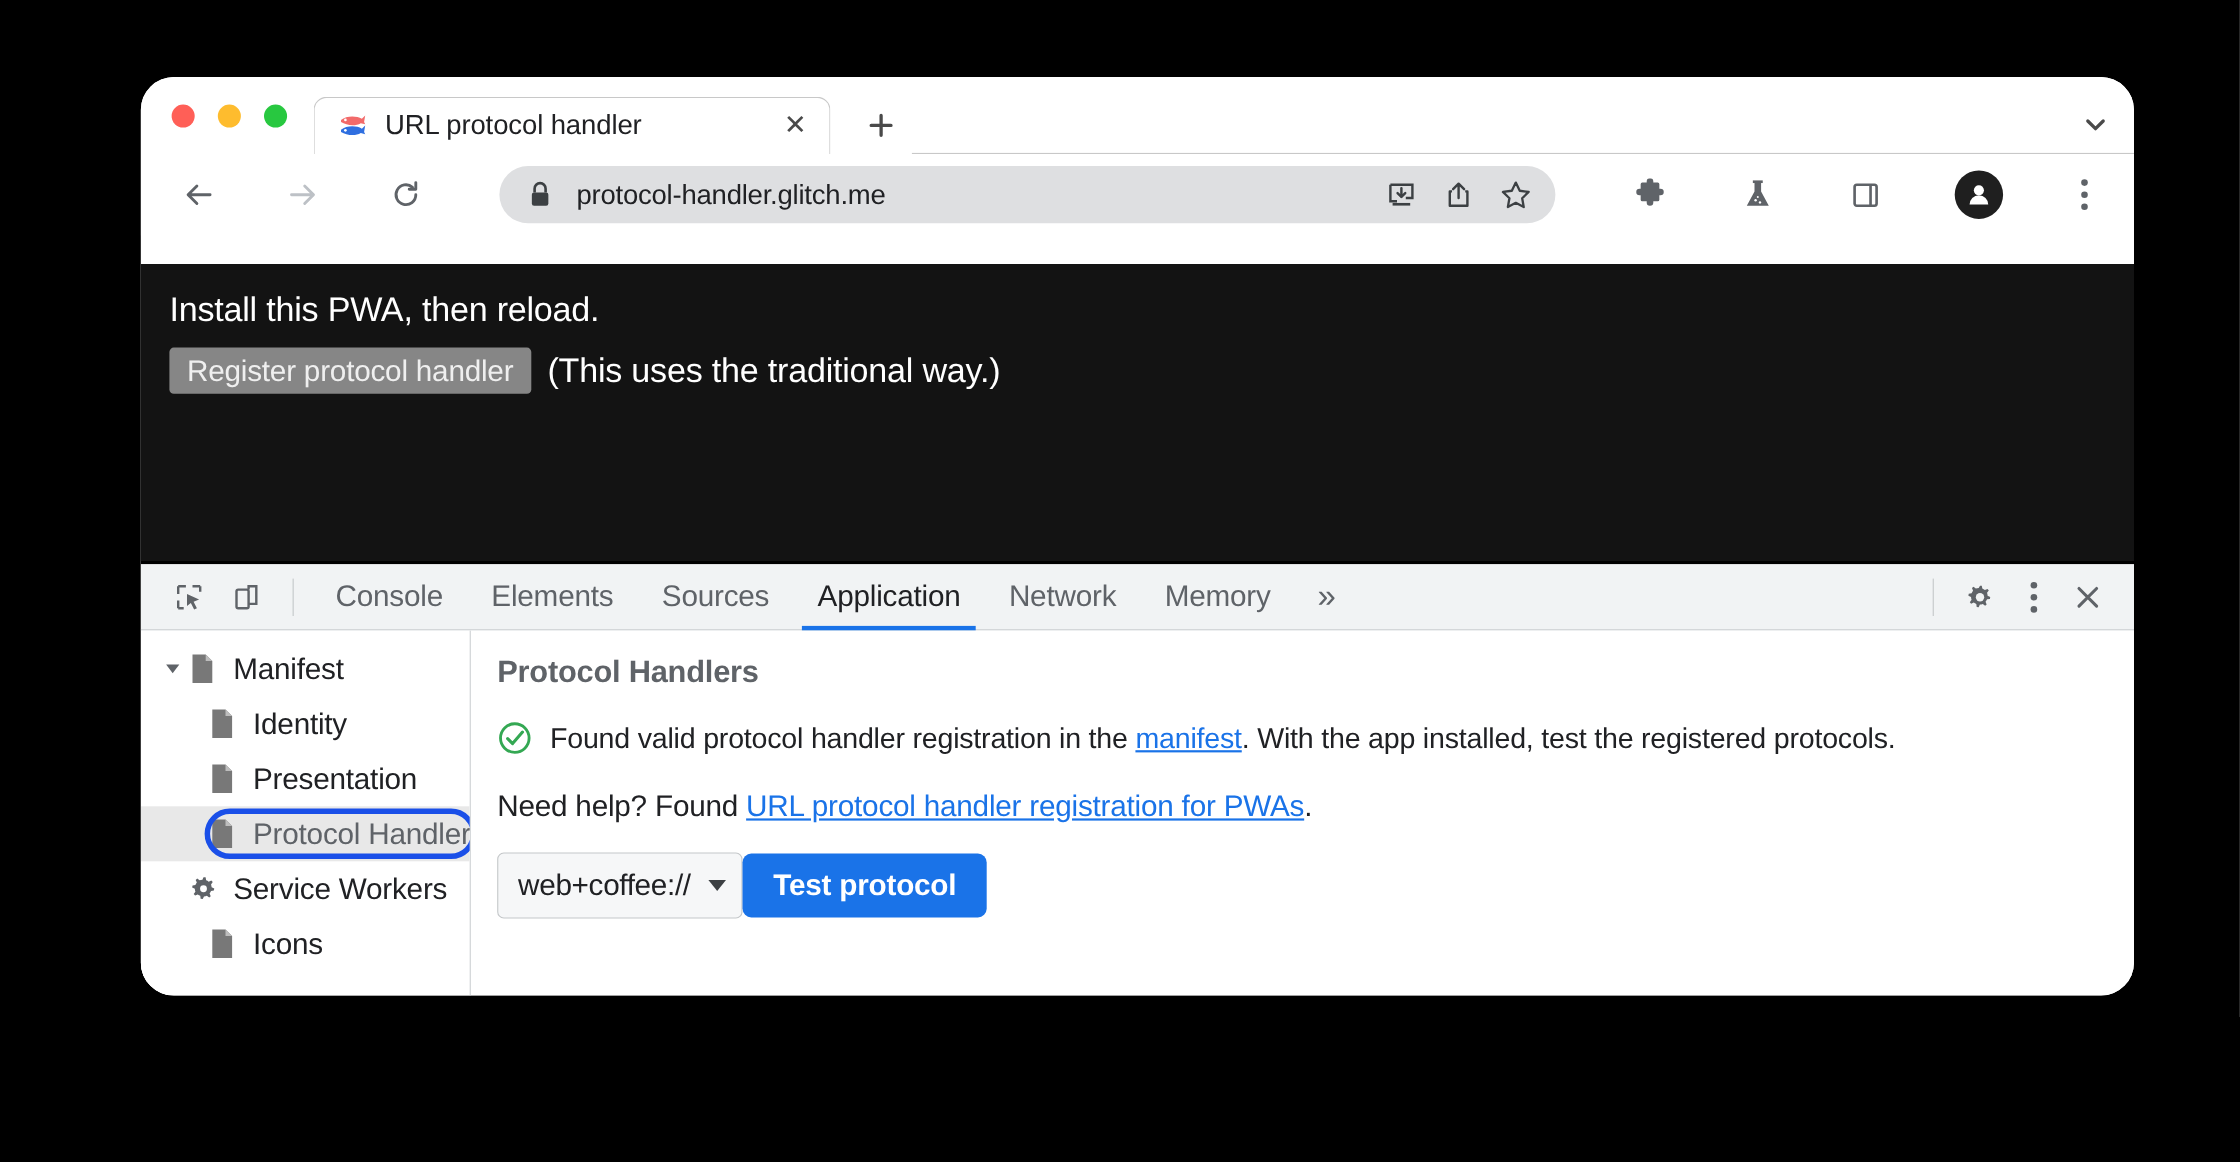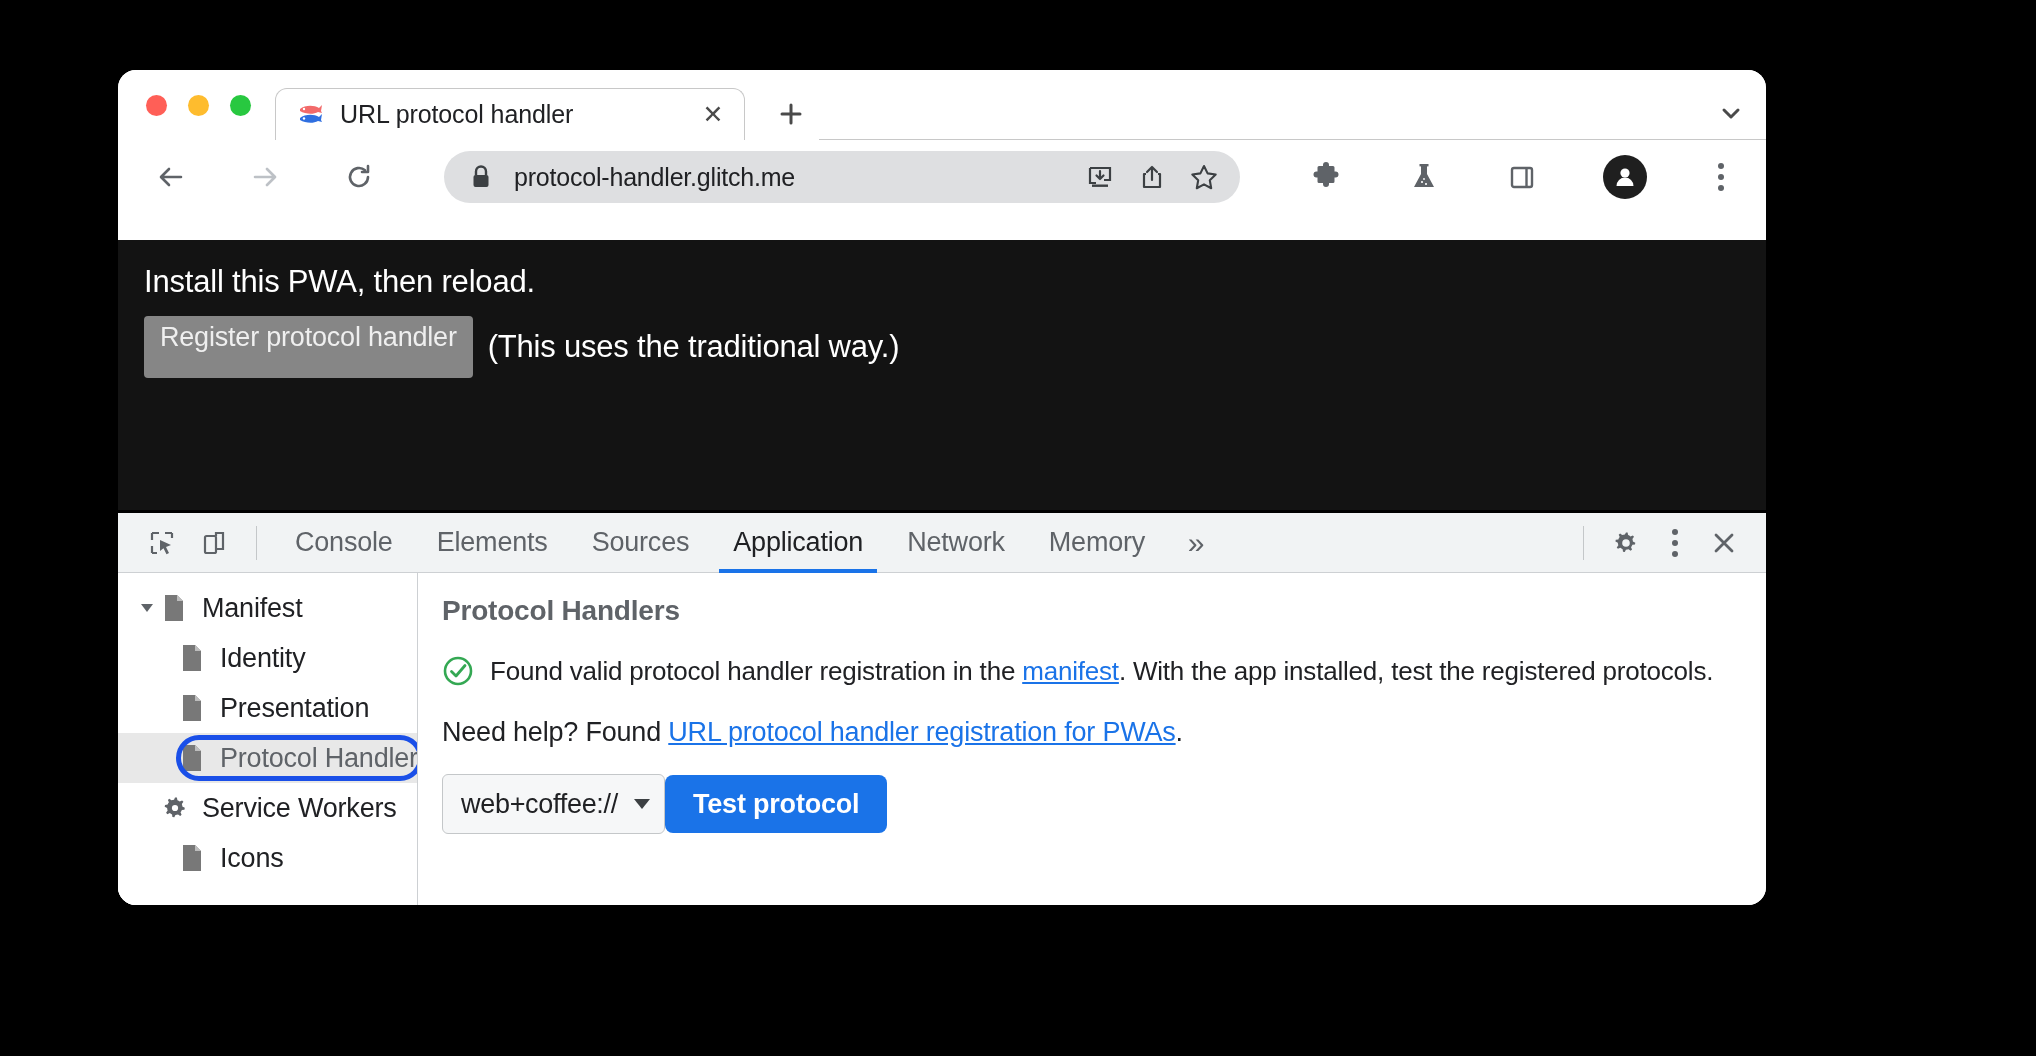--- a/index.html
+++ b/index.html
@@ -8,26 +8,26 @@
     background: #000000;
     width: 2036px;
     height: 1056px;
     overflow: hidden;
     font-family: "Liberation Sans", sans-serif;
   }
 
   
   .browser-window {
     position: absolute;
-    left: 118px;
+    left: 128px;
     top: 70px;
-    width: 1648px;
+    width: 1812px;
     height: 835px;
     background: #ffffff;
-    border-radius: 18px;
+    border-radius: 30px;
     overflow: hidden;
     display: flex;
     flex-direction: column;
   }
 
   
   .tab-strip {
     height: 70px;
     background: #ffffff;
     display: flex;
@@ -200,21 +200,21 @@
     align-items: center;
     gap: 15px;
   }
   .register-btn {
     background: #868686;
     color: #efefef;
     border: none;
     border-radius: 4px;
     font-size: 27px;
     font-family: "Liberation Sans", sans-serif;
-    padding: 7px 16px 25px 16px;
+    padding: 7px 16px 5px 16px;
     line-height: 1.1;
     letter-spacing: -0.2px;
   }
   .pwa-note {
     color: #ffffff;
     font-size: 31px;
     letter-spacing: -0.2px;
   }
 
   

